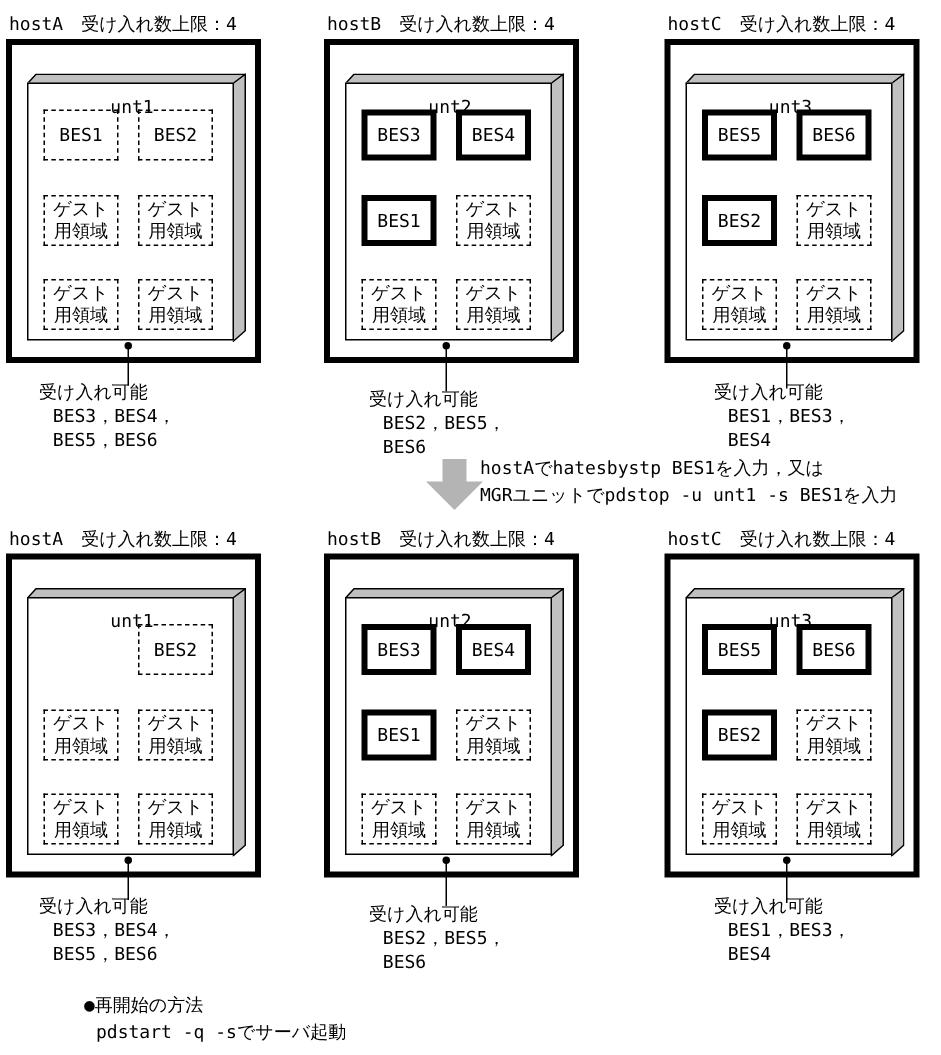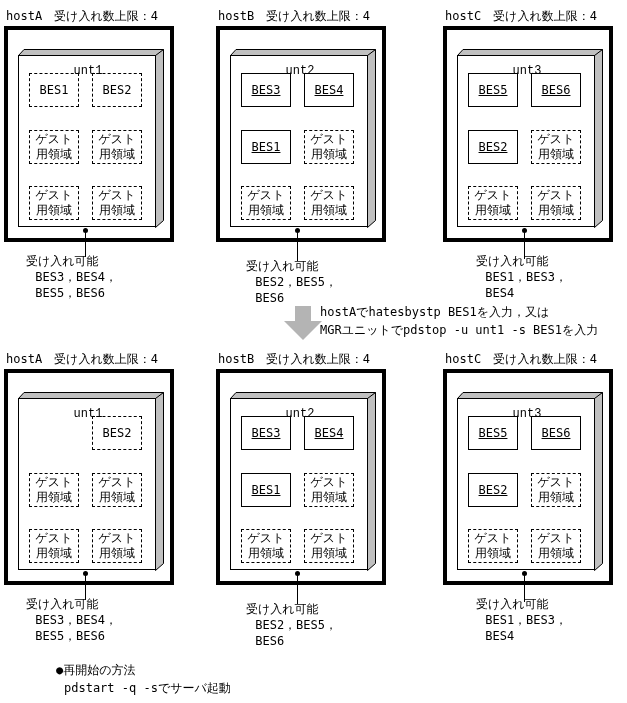--- a/index.html
+++ b/index.html
@@ -5,24 +5,24 @@
   html,body{margin:0;padding:0;background:#fff;}
   body{width:627px;height:703px;position:relative;overflow:hidden;
        font-family:"DejaVu Sans Mono","Liberation Mono",monospace;color:#000;font-size:12px;}
   .abs{position:absolute;}
   .host-title{position:absolute;font-size:12px;white-space:nowrap;letter-spacing:0px;}
   .host-box{position:absolute;width:162px;height:208px;border:4px solid #000;background:#fff;}
   .unit{position:absolute;left:10px;top:19px;width:139px;height:179px;}
   .unit .face{position:absolute;left:0;top:6px;width:138px;height:172px;border:1px solid #000;background:#fff;box-sizing:border-box;}
   .unit .top{position:absolute;left:0;top:0;width:146px;height:7px;}
   .unit .side{position:absolute;left:137px;top:0;width:9px;height:179px;}
-  .unit-label{position:absolute;top:8px;left:0;width:138px;text-align:center;font-size:12px;font-family:Liberation Mono, monospace;}
+  .unit-label{position:absolute;top:8px;left:0;width:138px;text-align:center;font-size:12px;}
   .slot{position:absolute;width:50px;height:34px;box-sizing:border-box;font-size:12px;
         display:flex;align-items:center;justify-content:center;text-align:center;line-height:15px;}
-  .slot.bes{border:1px solid #000000;text-decoration:underline;}
+  .slot.bes{border:4px solid #000000;}
   .slot.guest{border:1px dashed #000;}
   .slot.empty{border:none;}
   .dot{position:absolute;width:5px;height:5px;background:#000;border-radius:50%;}
   .vline{position:absolute;width:1px;background:#000;}
   .accept{position:absolute;font-size:12px;line-height:16px;white-space:pre;}
   .note{position:absolute;font-size:12px;line-height:18px;white-space:nowrap;}
   .footer{position:absolute;font-size:12px;line-height:18px;white-space:nowrap;margin-left:40px;}
 </style>
 </head>
 <body>

